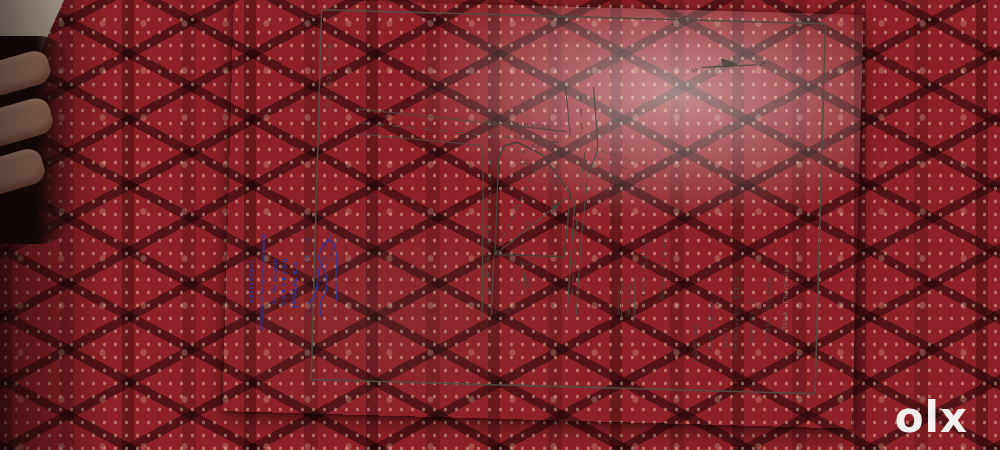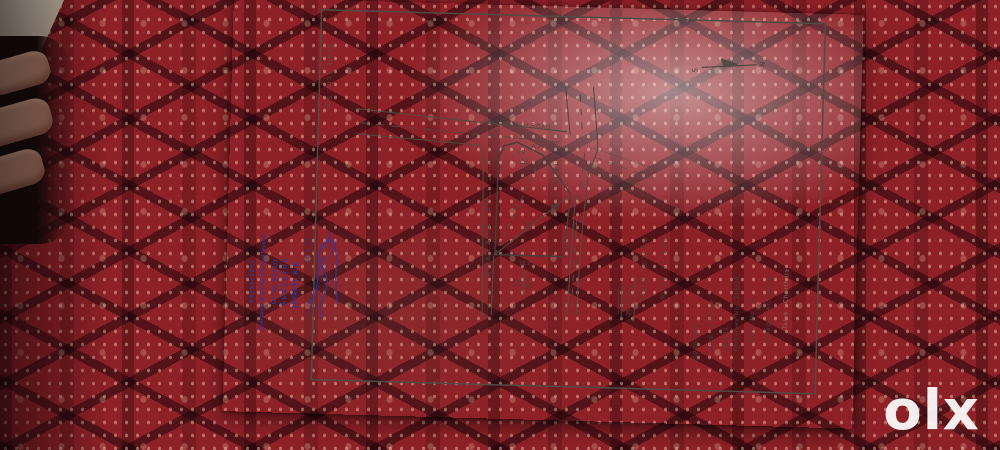--- a/index.html
+++ b/index.html
@@ -30,22 +30,22 @@
       linear-gradient(116deg, rgba(120,110,100,.10) 0 2px, rgba(0,0,0,0) 2px 100%),
       radial-gradient(60% 45% at 70% 20%, rgba(255,255,255,.5), rgba(255,255,255,0) 70%),
       radial-gradient(50% 40% at 25% 75%, rgba(120,105,92,.12), rgba(0,0,0,0) 70%);
     transform:rotate(1.6deg);box-shadow:0 6px 20px rgba(0,0,0,.5), 0 1px 4px rgba(0,0,0,.4);}
   .draw{position:absolute;inset:0;}
   .lbl{position:absolute;color:#49443e;white-space:nowrap;transform:translate(-50%,-50%);line-height:1;}
   .r-90{transform:translate(-50%,-50%) rotate(-90deg);}
   .r90{transform:translate(-50%,-50%) rotate(90deg);}
   .tilt{transform:translate(-50%,-50%) rotate(3.8deg);}
   .blue{color:#2c3aa0;}
-  .olx{position:absolute;right:20px;bottom:8px;color:rgba(255,255,255,.92);
-    font-weight:bold;font-size:56px;letter-spacing:1px;font-family:"DejaVu Sans",sans-serif;}
+  .olx{position:absolute;right:32px;bottom:8px;color:rgba(255,255,255,.92);
+    font-weight:bold;font-size:42px;letter-spacing:1px;font-family:"DejaVu Sans",sans-serif;}
 </style>
 </head>
 <body>
 
 <div class="scene">
 
   <div class="floor-patch"></div>
   <div class="hand-shadow"></div>
   <div>
     <div class="finger" style="left:-16px;top:56px;width:66px;height:34px;"></div>

